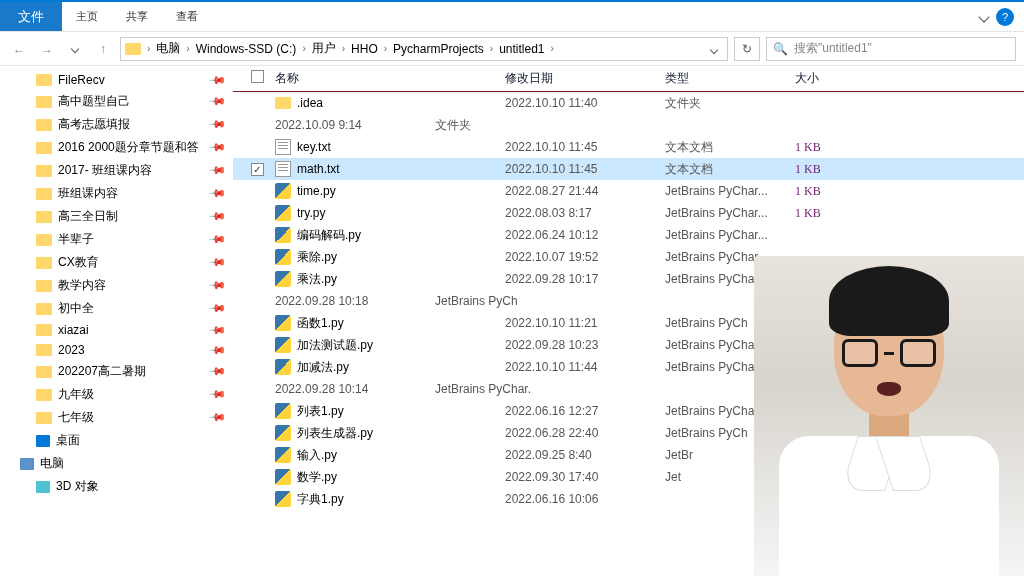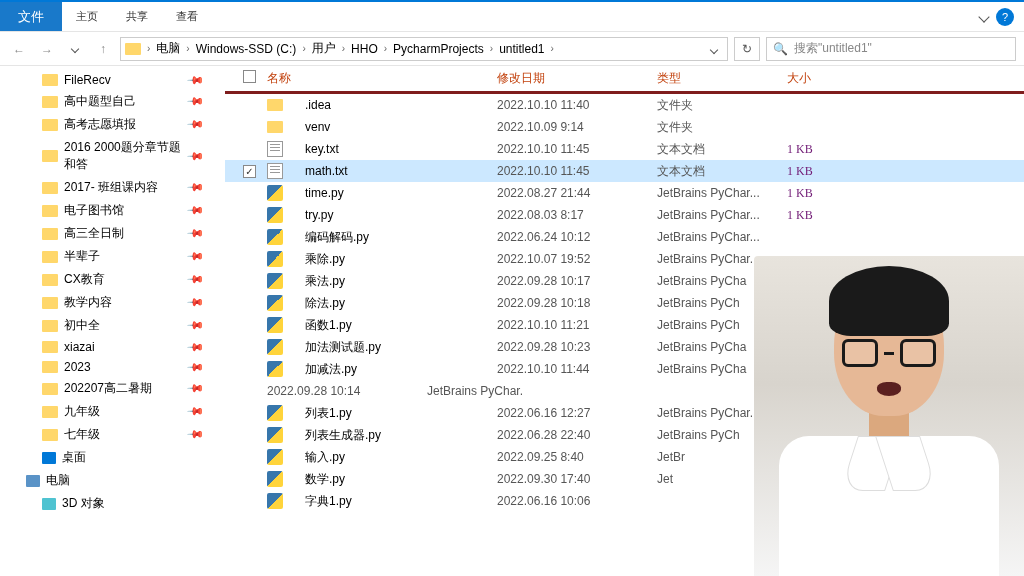--- a/index.html
+++ b/index.html
@@ -18,41 +18,41 @@
 .addr-bar { flex: 1; height: 24px; border: 1px solid #ccc; display: flex; align-items: center; padding: 0 4px; background: #fff; }
 .addr-seg { padding: 0 4px; cursor: pointer; }
 .addr-sep { color: #666; padding: 0 2px; font-size: 10px; }
 .folder-icon-sm { width: 16px; height: 12px; background: #ffd76b; border-radius: 1px; margin-right: 4px; display: inline-block; }
 .addr-dropdown { margin-left: auto; color: #666; padding: 0 6px; }
 .refresh-btn { width: 26px; height: 24px; border: 1px solid #ccc; display: flex; align-items: center; justify-content: center; color: #555; }
 .search-box { width: 250px; height: 24px; border: 1px solid #ccc; display: flex; align-items: center; padding: 0 6px; color: #888; gap: 6px; }
 
 .content { display: flex; height: calc(576px - 66px); }
 
-.sidebar { width: 225px; overflow-y: auto; padding: 4px 14px; }
+.sidebar { width: 225px; overflow-y: auto; padding: 4px 0; margin-left: 8px; }
 .side-item { display: flex; align-items: center; padding: 3px 8px 3px 28px; cursor: pointer; gap: 6px; position: relative; }
 .side-item.lvl1 { padding-left: 12px; }
 .pin-icon { margin-left: auto; color: #888; font-size: 11px; transform: rotate(45deg); }
 .folder-ico { width: 16px; height: 12px; background: #ffd76b; border-radius: 1px; flex-shrink: 0; }
 .desktop-ico { width: 14px; height: 12px; background: #0078d7; border-radius: 1px; flex-shrink: 0; }
 .pc-ico { width: 14px; height: 12px; background: #5a93c7; border-radius: 1px; flex-shrink: 0; }
 .obj3d-ico { width: 14px; height: 12px; background: #4fc3d1; border-radius: 1px; flex-shrink: 0; }
 
 .main { flex: 1; overflow-y: auto; position: relative; }
-.columns { display: flex; padding: 4px 0 4px 18px; border-bottom: 3px solid #7f1d1d; color: #c2410c; }
+.columns { display: flex; padding: 4px 0 4px 18px; border-bottom: 1px solid #7f1d1d; color: #0f172a; }
 .col-check { width: 24px; }
 .col-name { flex: 0 0 230px; }
 .col-date { flex: 0 0 160px; }
 .col-type { flex: 0 0 130px; }
 .col-size { flex: 0 0 80px; text-align: left; }
 
 .row { display: flex; align-items: center; padding: 2px 0 2px 18px; cursor: pointer; height: 22px; }
 .row.selected { background: #cce8ff; }
 .cell-check { width: 24px; display: flex; align-items: center; }
-.cell-name { flex: 0 0 230px; display: flex; align-items: center; gap: 22px; }
+.cell-name { flex: 0 0 230px; display: flex; align-items: center; gap: 6px; }
 .cell-date { flex: 0 0 160px; color: #555; }
 .cell-type { flex: 0 0 130px; color: #555; white-space: nowrap; overflow: hidden; text-overflow: ellipsis; }
 .cell-size { flex: 0 0 80px; color: #701a75; text-align: left; padding-right: 12px; font-family: Liberation Serif, serif; }
 
 .file-ico { width: 16px; height: 16px; flex-shrink: 0; display: inline-block; }
 .ico-folder { background: #ffd76b; border-radius: 1px; height: 12px; }
 .ico-txt { background: #fff; border: 1px solid #999; position: relative; }
 .ico-txt::before { content: ""; position: absolute; top: 2px; left: 2px; right: 2px; height: 1px; background: #999; box-shadow: 0 3px 0 #999, 0 6px 0 #999; }
 .ico-py { background: linear-gradient(135deg, #3776ab 50%, #ffd43b 50%); border-radius: 2px; }
 
@@ -144,21 +144,21 @@
     <span>2016 2000题分章节题和答</span>
     <span class="pin-icon">📌</span>
       </div>
       <div class="side-item">
         <span class="folder-ico"></span>
     <span>2017- 班组课内容</span>
     <span class="pin-icon">📌</span>
       </div>
       <div class="side-item">
         <span class="folder-ico"></span>
-    <span>电子图书馆</span>
+    <span>班组课内容</span>
     <span class="pin-icon">📌</span>
       </div>
       <div class="side-item">
         <span class="folder-ico"></span>
     <span>高三全日制</span>
     <span class="pin-icon">📌</span>
       </div>
       <div class="side-item">
         <span class="folder-ico"></span>
     <span>半辈子</span>
@@ -233,24 +233,20 @@
     <div class="cell-name">
             <span class="file-ico ico-folder"></span>
             <span>.idea</span>
           </div>
     <div class="cell-date">2022.10.10 11:40</div>
     <div class="cell-type">文件夹</div>
     <div class="cell-size"></div>
         </div>
         <div class="row">
     <div class="cell-check"></div>
-    <div class="cell-name">
-            <span class="file-ico ico-folder"></span>
-            <span>venv</span>
-          </div>
     <div class="cell-date">2022.10.09 9:14</div>
     <div class="cell-type">文件夹</div>
     <div class="cell-size"></div>
         </div>
         <div class="row">
     <div class="cell-check"></div>
     <div class="cell-name">
             <span class="file-ico ico-txt"></span>
             <span>key.txt</span>
           </div>
@@ -315,24 +311,20 @@
     <div class="cell-name">
             <span class="file-ico ico-py"></span>
             <span>乘法.py</span>
           </div>
     <div class="cell-date">2022.09.28 10:17</div>
     <div class="cell-type">JetBrains PyCha</div>
     <div class="cell-size"></div>
         </div>
         <div class="row">
     <div class="cell-check"></div>
-    <div class="cell-name">
-            <span class="file-ico ico-py"></span>
-            <span>除法.py</span>
-          </div>
     <div class="cell-date">2022.09.28 10:18</div>
     <div class="cell-type">JetBrains PyCh</div>
     <div class="cell-size"></div>
         </div>
         <div class="row">
     <div class="cell-check"></div>
     <div class="cell-name">
             <span class="file-ico ico-py"></span>
             <span>函数1.py</span>
           </div>

